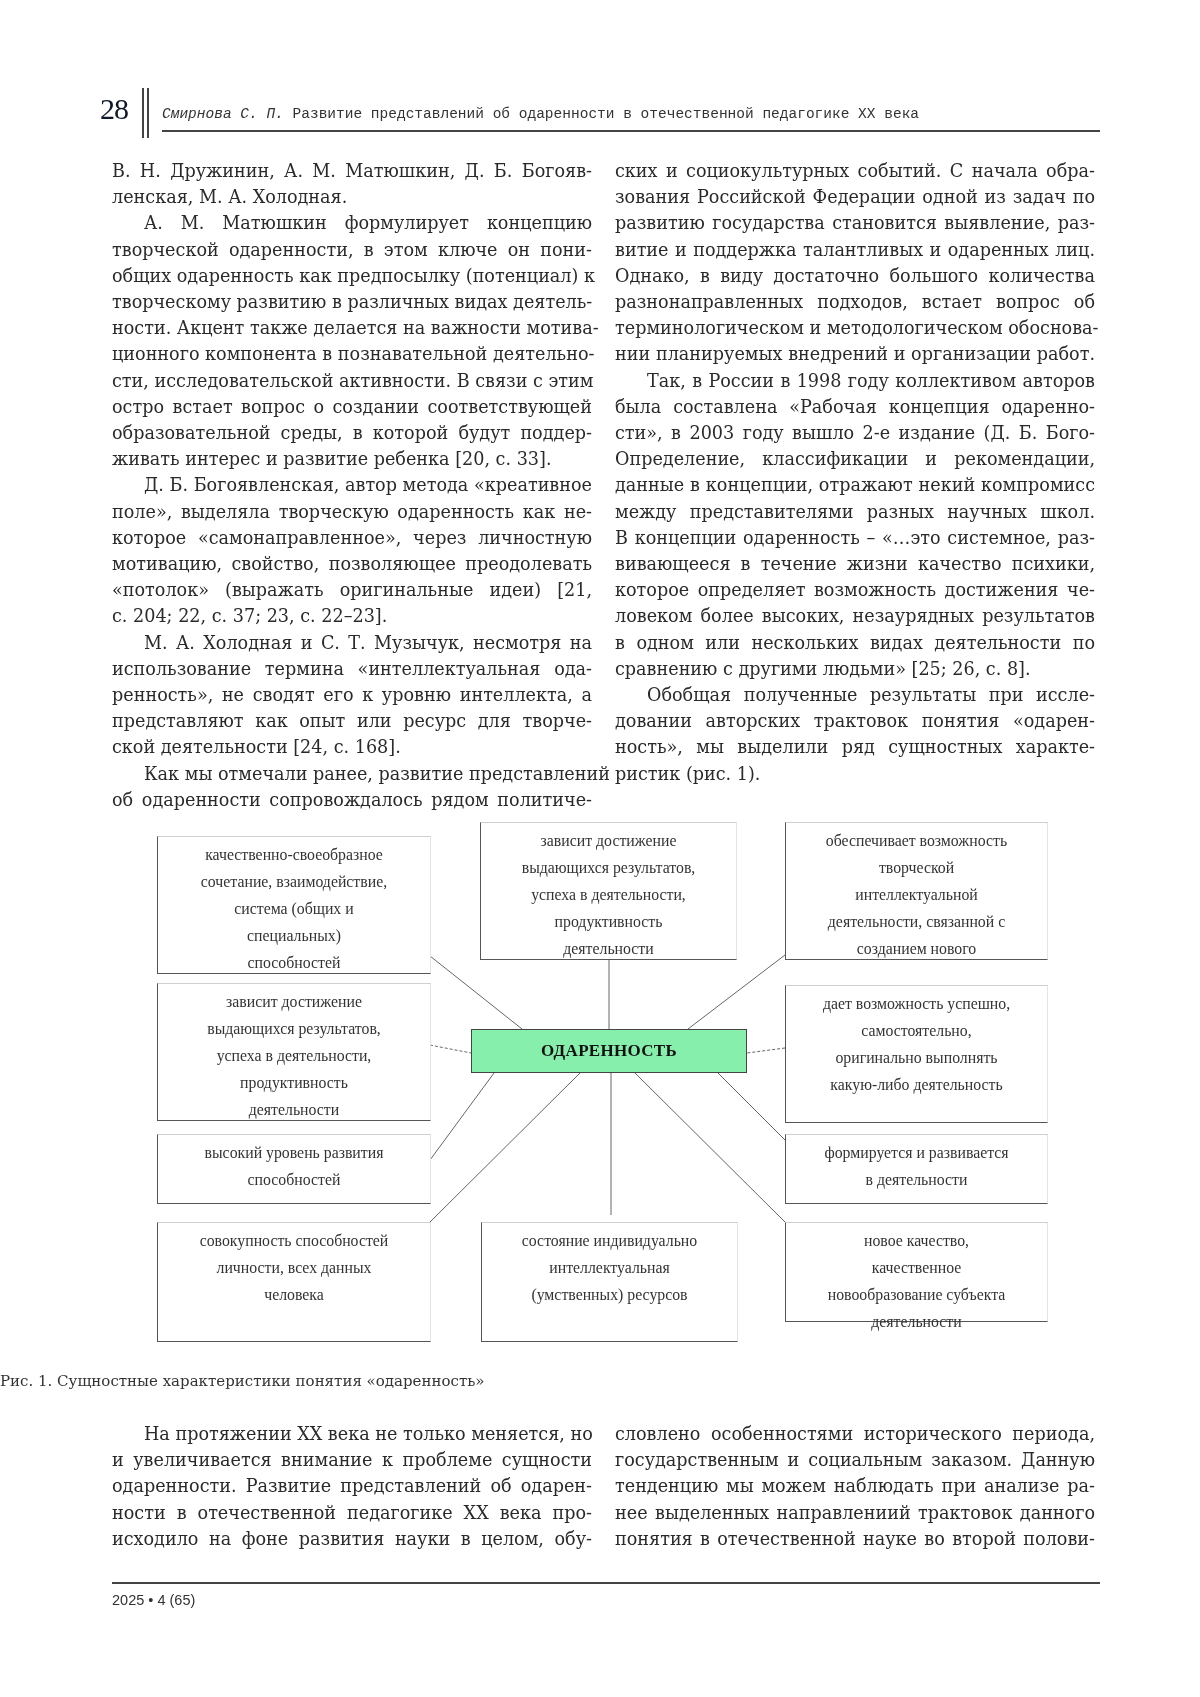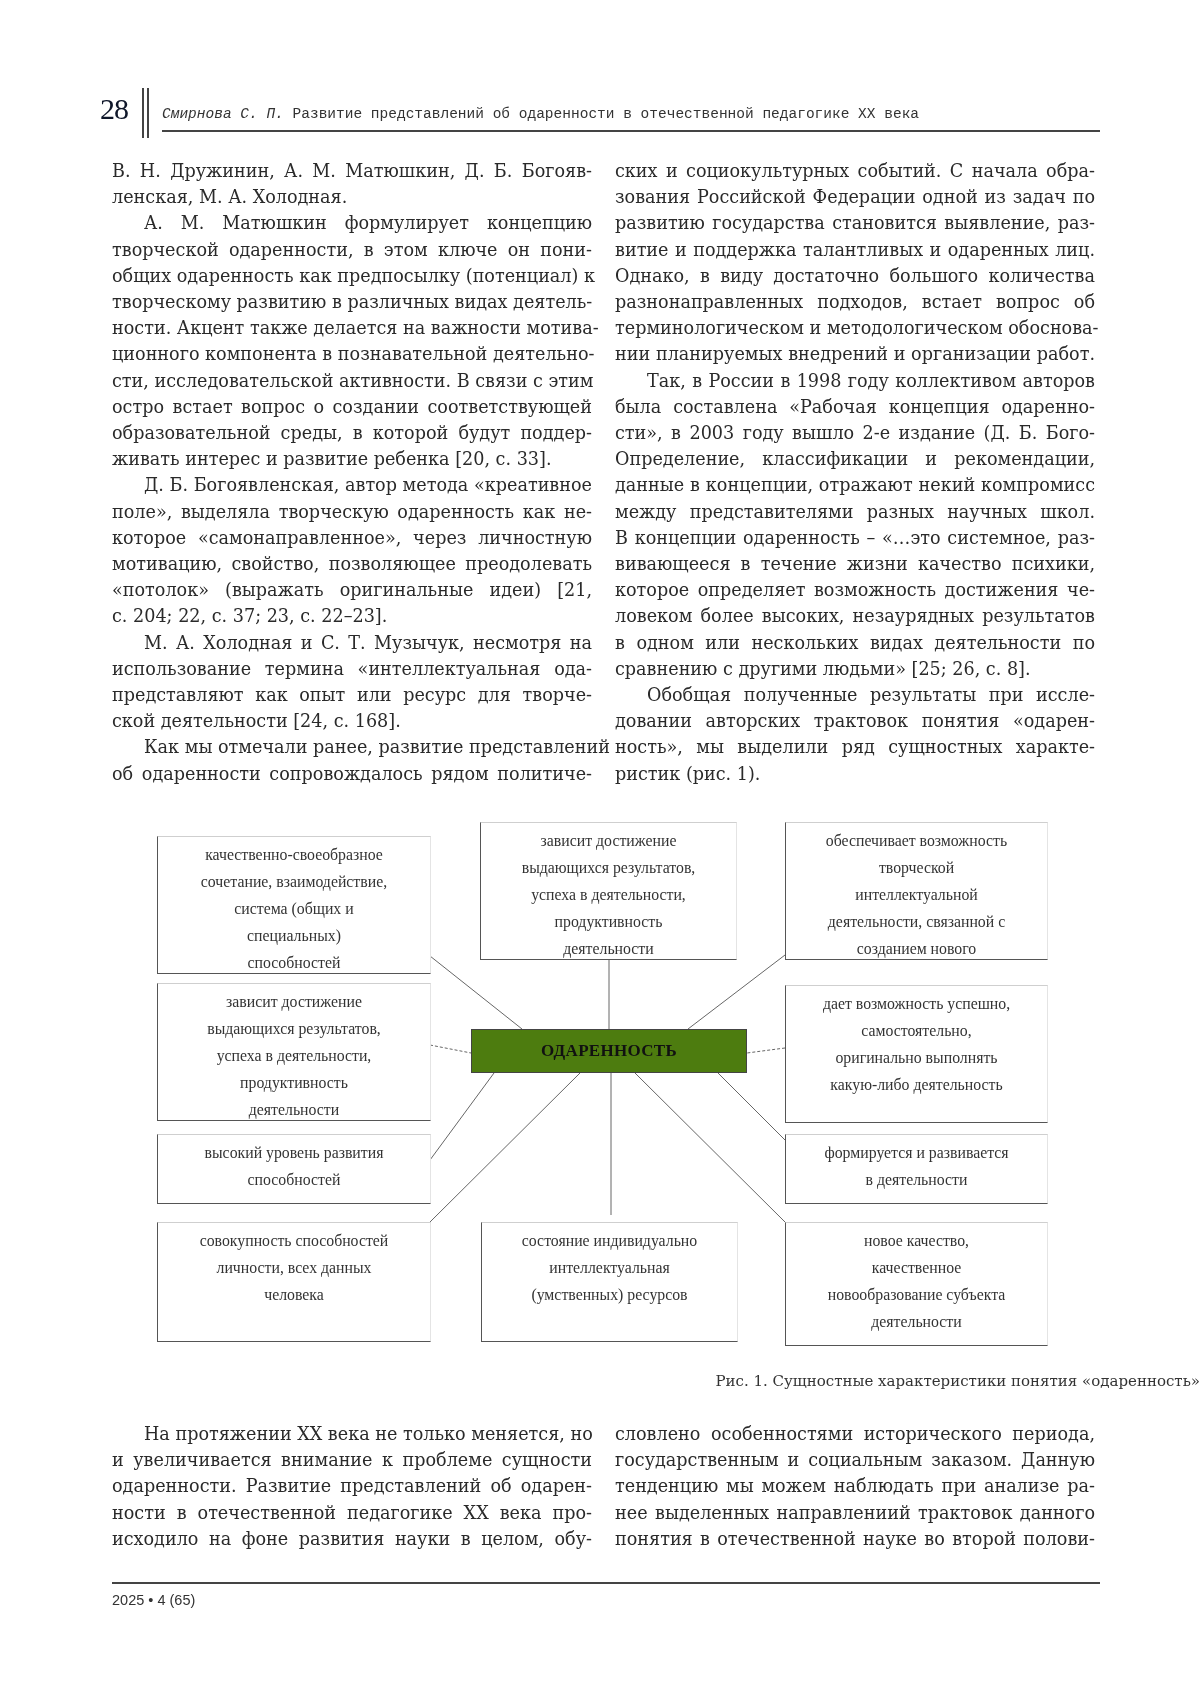--- a/index.html
+++ b/index.html
@@ -14,22 +14,22 @@
   #col-right-top { left: 615px; top: 158px; width: 480px; }
   #col-left-bottom { left: 112px; top: 1421px; width: 480px; }
   #col-right-bottom { left: 615px; top: 1421px; width: 480px; }
   .ln { display: block; text-align: justify; text-align-last: justify; white-space: nowrap; overflow: visible; }
   .ln.end { text-align-last: left; }
   .ln.ind { padding-left: 32px; }
 
   .diagram { position: absolute; left: 0; top: 0; width: 1200px; height: 1697px; pointer-events: none; }
   .box { position: absolute; box-sizing: border-box; border-left: 1.5px solid #555; border-bottom: 1.5px solid #555; border-top: 1px solid #cfcfcf; border-right: 1px solid #e4e4e4; background: #fff; display: flex; flex-direction: column; align-items: center; justify-content: flex-start; padding-top: 4px; font-family: "Liberation Serif", serif; font-size: 15.8px; line-height: 27px; color: #333; text-align: center; pointer-events: auto; }
   .box .t { display: block; white-space: nowrap; }
-  .center-box { position: absolute; left: 471px; top: 1029px; width: 276px; height: 44px; box-sizing: border-box; border: 1.5px solid #444; background: #4d7c0f; font-family: "Liberation Serif", serif; font-weight: bold; font-size: 17px; display: flex; align-items: center; justify-content: center; color: #111; letter-spacing: 0.3px; pointer-events: auto; }
-  .caption { position: absolute; left: 0; width: 1200px; top: 1372px; text-align: right; font-family: "DejaVu Serif", "Liberation Serif", serif; font-size: 15px; color: #333; }
+  .center-box { position: absolute; left: 471px; top: 1029px; width: 276px; height: 44px; box-sizing: border-box; border: 1.5px solid #444; background: #86efac; font-family: "Liberation Serif", serif; font-weight: bold; font-size: 17px; display: flex; align-items: center; justify-content: center; color: #111; letter-spacing: 0.3px; pointer-events: auto; }
+  .caption { position: absolute; left: 0; width: 1200px; top: 1372px; text-align: left; font-family: "DejaVu Serif", "Liberation Serif", serif; font-size: 15px; color: #333; }
   .foot-rule { position: absolute; left: 112px; top: 1582px; width: 988px; height: 2px; background: #444; }
   .footer { position: absolute; left: 112px; top: 1592px; font-family: "Liberation Sans", sans-serif; font-size: 14.5px; color: #333; }
 </style>
 </head>
 <body>
 
 <div class="page-num">28</div>
 <div class="vbar" style="left:142px"></div>
 <div class="vbar" style="left:147px"></div>
 <div class="running-head">
@@ -52,20 +52,21 @@
   <span class="ln">образовательной среды, в которой будут поддер-</span>
   <span class="ln end">живать интерес и развитие ребенка [20, с. 33].</span>
   <span class="ln ind">Д. Б. Богоявленская, автор метода «креативное</span>
   <span class="ln">поле», выделяла творческую одаренность как не-</span>
   <span class="ln">которое «самонаправленное», через личностную</span>
   <span class="ln">мотивацию, свойство, позволяющее преодолевать</span>
   <span class="ln">«потолок» (выражать оригинальные идеи) [21,</span>
   <span class="ln end">с. 204; 22, с. 37; 23, с. 22–23].</span>
   <span class="ln ind">М. А. Холодная и С. Т. Музычук, несмотря на</span>
   <span class="ln">использование термина «интеллектуальная ода-</span>
+  <span class="ln">ренность», не сводят его к уровню интеллекта, а</span>
   <span class="ln">представляют как опыт или ресурс для творче-</span>
   <span class="ln end">ской деятельности [24, с. 168].</span>
   <span class="ln ind">Как мы отмечали ранее, развитие представлений</span>
   <span class="ln">об одаренности сопровождалось рядом политиче-</span>
 </div>
 
 <div class="col" id="col-right-top">
   <span class="ln">ских и социокультурных событий. С начала обра-</span>
   <span class="ln">зования Российской Федерации одной из задач по</span>
   <span class="ln">развитию государства становится выявление, раз-</span>
@@ -157,21 +158,21 @@
 <div class="box" style="left:785px; top:985px; width:263px; height:138px;">
   <span class="t">дает возможность успешно,</span>
   <span class="t">самостоятельно,</span>
   <span class="t">оригинально выполнять</span>
   <span class="t">какую-либо деятельность</span>
 </div>
 <div class="box" style="left:785px; top:1134px; width:263px; height:70px;">
   <span class="t">формируется и развивается</span>
   <span class="t">в деятельности</span>
 </div>
-<div class="box" style="left:785px; top:1222px; width:263px; height:124px;">
+<div class="box" style="left:785px; top:1222px; width:263px; height:100px;">
   <span class="t">новое качество,</span>
   <span class="t">качественное</span>
   <span class="t">новообразование субъекта</span>
   <span class="t">деятельности</span>
 </div>
 
 <div class="caption">Рис. 1. Сущностные характеристики понятия «одаренность»</div>
 
 <div class="col" id="col-left-bottom">
   <span class="ln ind">На протяжении XX века не только меняется, но</span>

